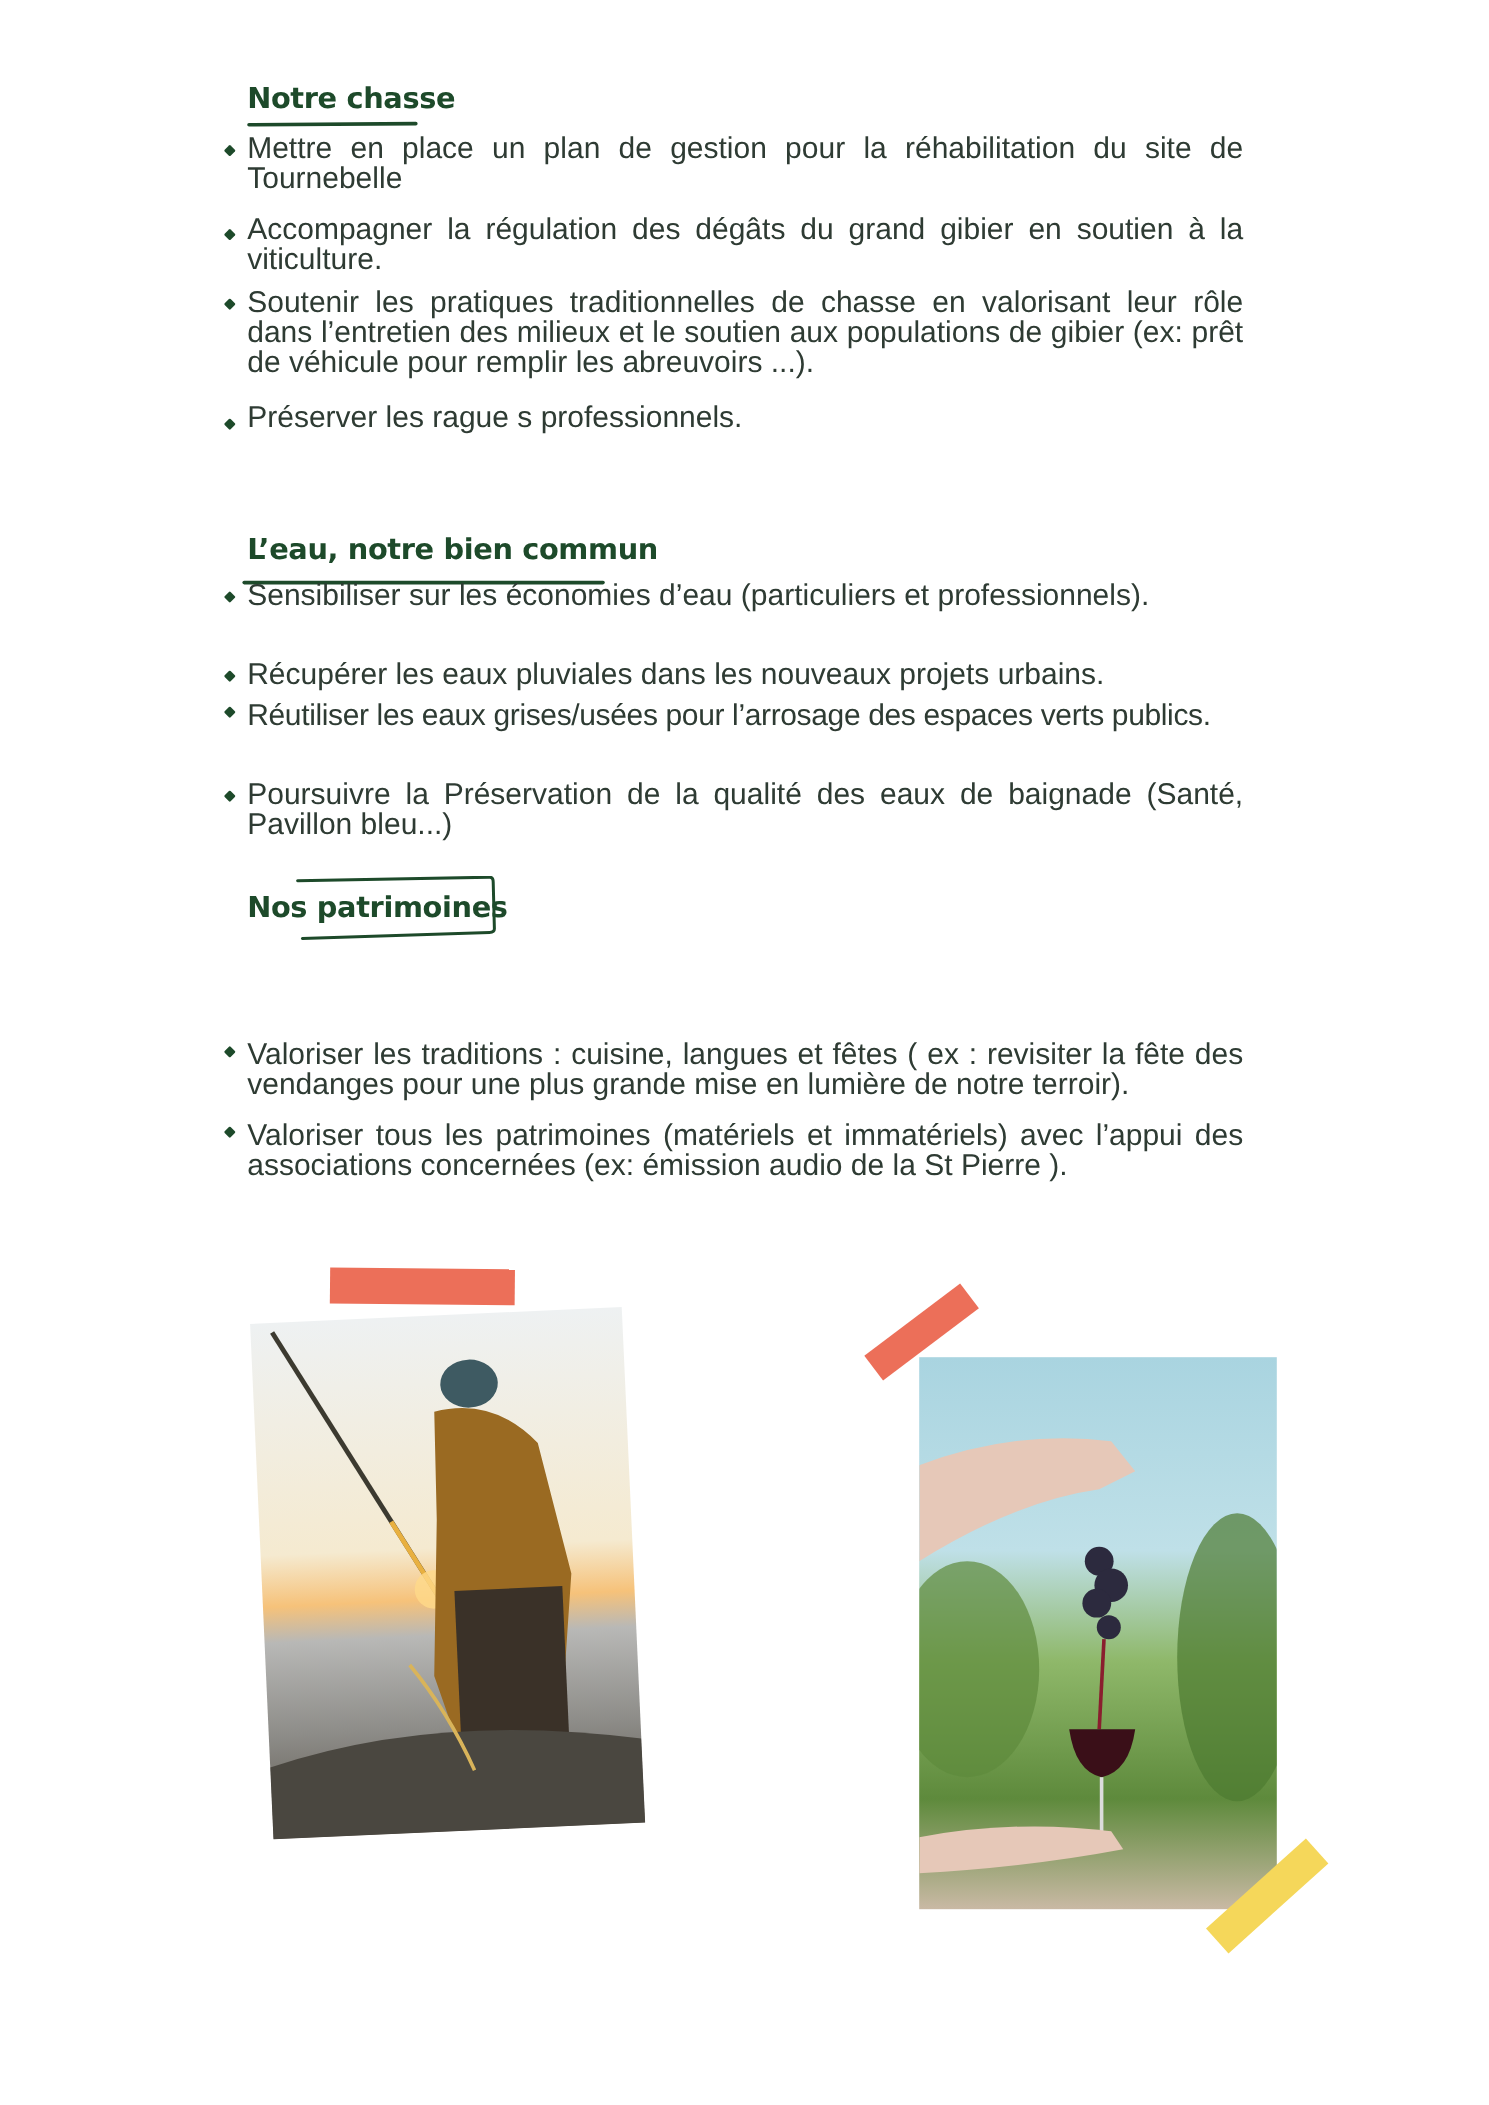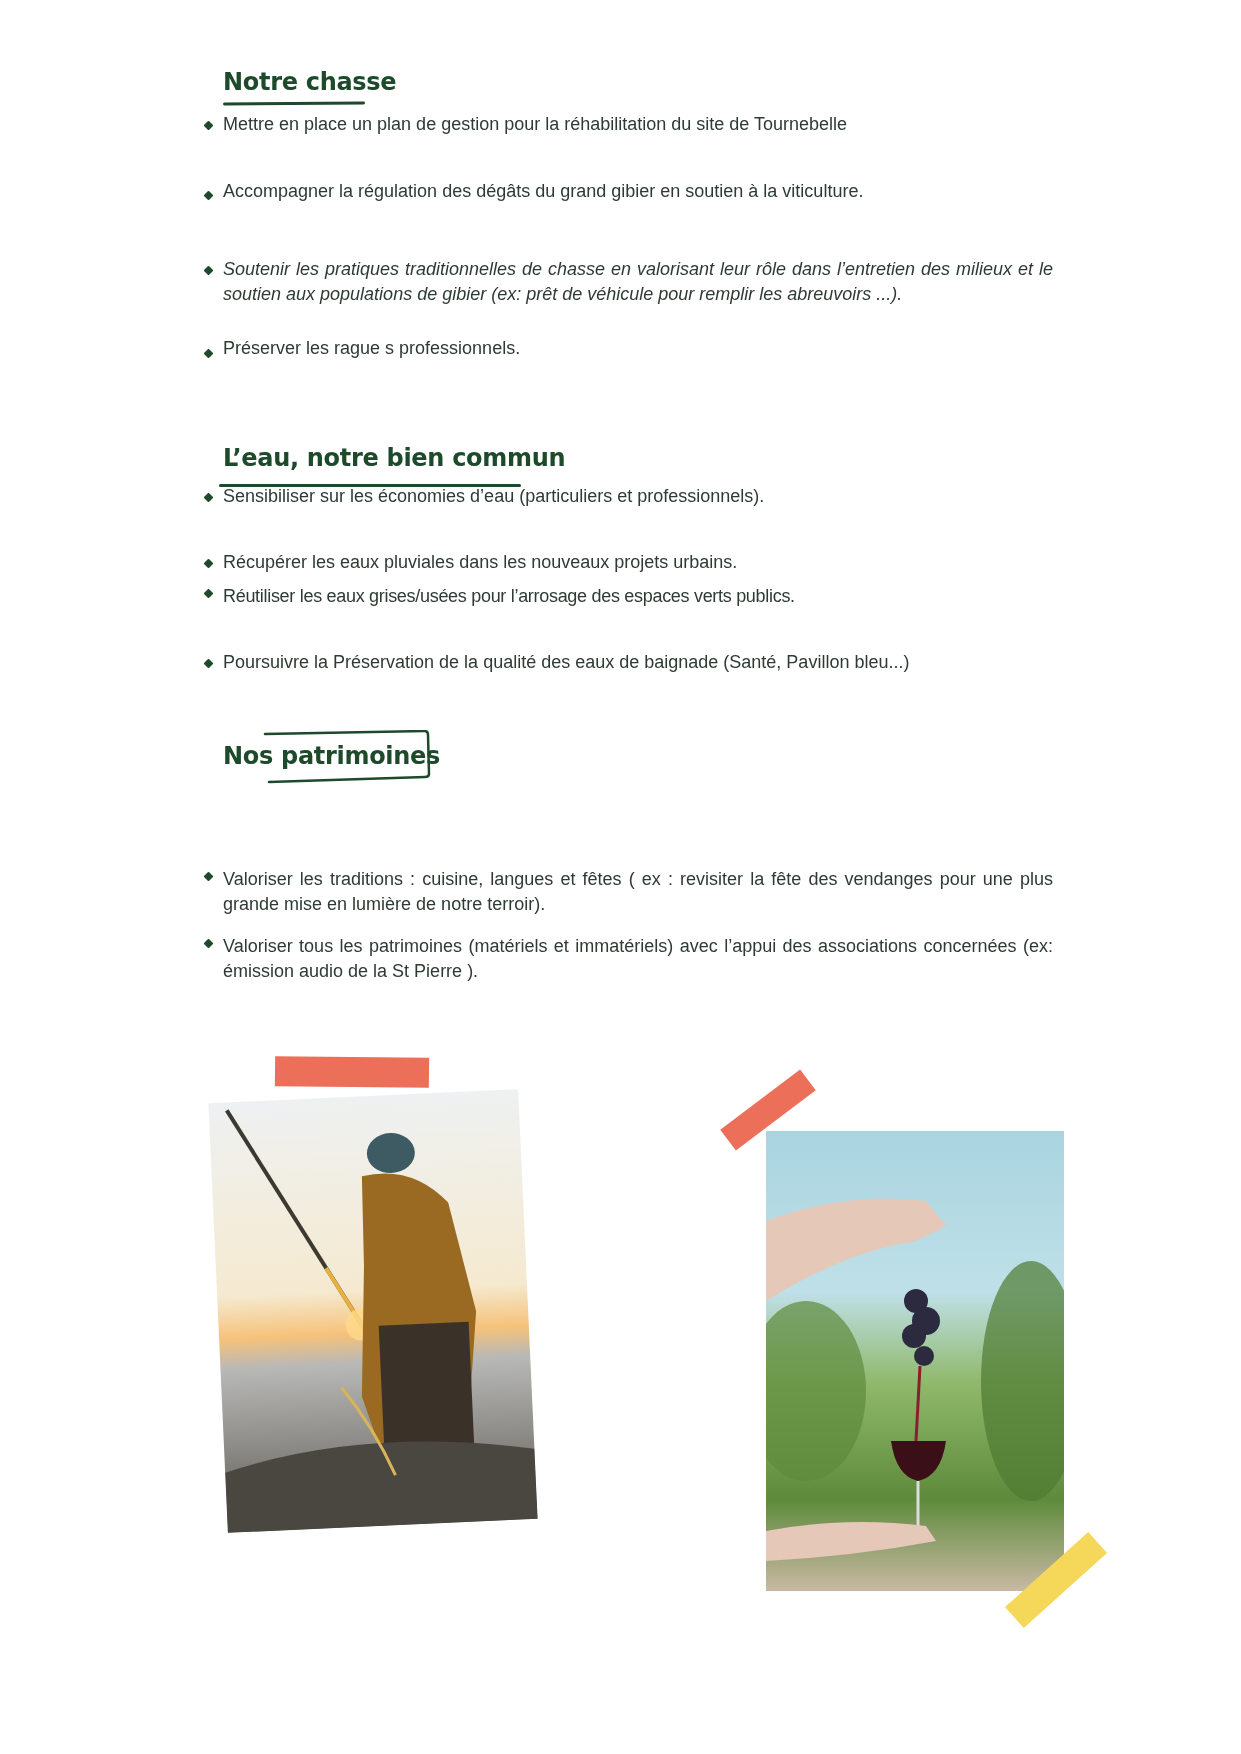--- a/index.html
+++ b/index.html
@@ -1,29 +1,29 @@
 <!DOCTYPE html>
 <html><head>
 <meta charset="utf-8">
 <style>
   html, body { margin: 0; padding: 0; background: #ffffff; }
   body {
     width: 1241px; height: 1754px; position: relative; overflow: hidden;
     font-family: "Liberation Sans", "DejaVu Sans", sans-serif;
     color: #2a3a30;
   }
-  .section { position: absolute; left: 206px; width: 830px; margin-left: 17px; }
+  .section { position: absolute; left: 206px; width: 830px; }
   .heading {
     font-family: "DejaVu Sans", sans-serif;
     font-weight: bold; font-size: 24px; color: #1d4a2a;
     position: relative; display: inline-block; letter-spacing: -0.3px;
   }
   .underline { position: absolute; height: 3px; background: #1d4a2a; border-radius: 2px; }
   .item {
-    position: relative; padding-left: 0; font-size: 18px; line-height: 25px;
+    position: relative; padding-left: 0; font-size: 25px; line-height: 25px;
     color: #2e3b33; text-align: justify; margin: 0;
   }
   .bullet {
     position: absolute; left: -18px; top: 10px; width: 7px; height: 7px;
     background: #1d4a2a; transform: rotate(45deg); border-radius: 1px;
   }
   .photo { position: absolute; overflow: hidden; }
   .tape { position: absolute; }
 </style>
 </head>
@@ -36,21 +36,21 @@
   <div class="underline" style="left:0; top:34px; width:142px; transform:rotate(-0.4deg);"></div>
 
   <p class="item" style="position:absolute; top:44px; width:830px;">
     <span class="bullet"></span>
     <span>Mettre en place un plan de gestion pour la réhabilitation du site de Tournebelle</span>
   </p>
   <p class="item" style="position:absolute; top:111px; width:830px;">
     <span class="bullet" style="top:13px;"></span>
     <span>Accompagner la régulation des dégâts du grand gibier en soutien à la viticulture.</span>
   </p>
-  <p class="item" style="position:absolute; top:189px; width:830px;font-style:italic;">
+  <p class="item" style="position:absolute; top:172px; width:830px;">
     <span class="bullet"></span>
     <span>Soutenir les pratiques traditionnelles de chasse en valorisant leur rôle dans l’entretien des milieux et le soutien aux populations de gibier (ex: prêt de véhicule pour remplir les abreuvoirs ...).</span>
   </p>
   <p class="item" style="position:absolute; top:268px; width:830px;">
     <span class="bullet" style="top:14px;"></span>
     <span>Préserver les rague s professionnels.</span>
   </p>
 </div>
 
 <div class="section" style="top:444px;">

